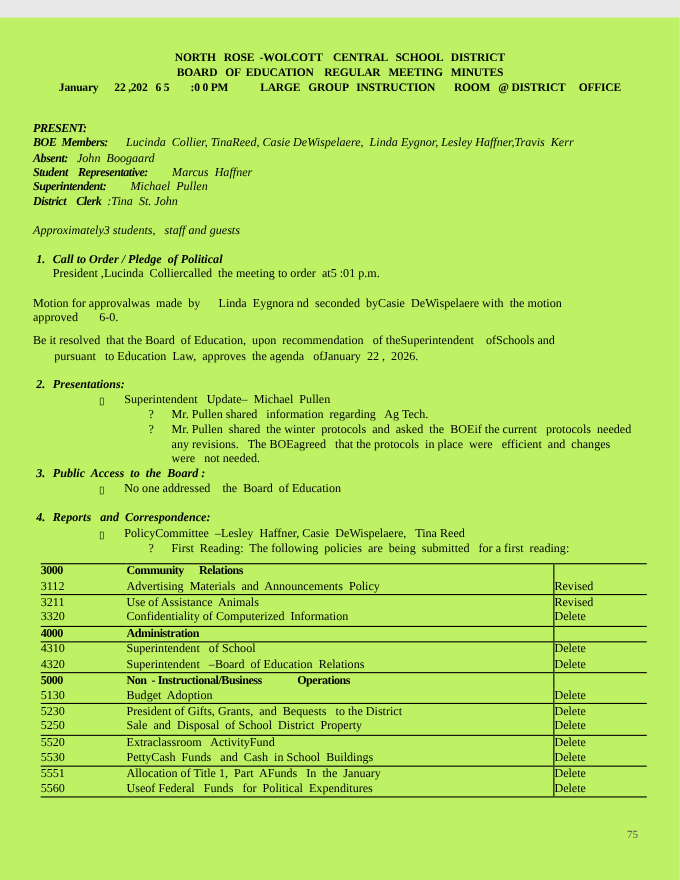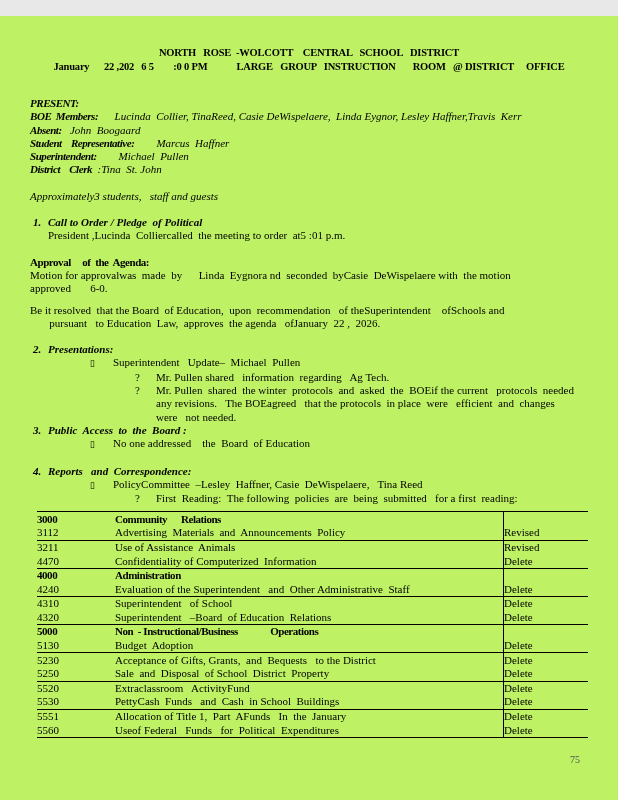--- a/index.html
+++ b/index.html
@@ -75,20 +75,21 @@
     color:#55505c;
   }
 </style>
 </head>
 <body>
 
 <div class="page">
 
   <div class="doc-header">
     <div class="pre">NORTH   ROSE  -WOLCOTT    CENTRAL   SCHOOL   DISTRICT</div>
+    <div class="pre">BOARD   OF  EDUCATION    REGULAR   MEETING   MINUTES</div>
     <div class="pre">January      22 ,202   6 5        :0 0 PM            LARGE   GROUP   INSTRUCTION       ROOM   @ DISTRICT     OFFICE</div>
   </div>
 
   <div class="content">
 
     <div class="attendance">
       <div class="cond">PRESENT:</div>
       <div class="att-row"><span class="cond">BOE  Members:</span><span class="pre">      Lucinda  Collier, TinaReed, Casie DeWispelaere,  Linda Eygnor, Lesley Haffner,Travis  Kerr</span></div>
       <div class="att-row"><span class="cond">Absent:</span><span class="pre">   John  Boogaard</span></div>
       <div class="att-row"><span class="cond">Student    Representative:</span><span class="pre">        Marcus  Haffner</span></div>
@@ -99,21 +100,20 @@
 
     <div>
       <div class="sec-heading">
         <span class="sec-num">1.</span>
         <span class="pre">Call to Order / Pledge  of Political</span>
       </div>
       <div class="sec-body pre">President ,Lucinda  Colliercalled  the meeting to order  at5 :01 p.m.</div>
     </div>
 
     <div class="approval">
-      <div class="cond pre">Approval     of  the  Agenda:</div>
       <div class="pre">Motion for approvalwas  made  by      Linda  Eygnora nd  seconded  byCasie  DeWispelaere with  the motion
 approved       6-0.</div>
     </div>
 
     <div class="resolution pre">Be it resolved  that the Board  of Education,  upon  recommendation   of theSuperintendent    ofSchools and
        pursuant   to Education  Law,  approves  the agenda   ofJanuary  22 ,  2026.</div>
 
     <div class="sec2">
       <div class="sec-heading">
         <span class="sec-num">2.</span>
@@ -174,34 +174,29 @@
       <td class="c-num">3112</td>
       <td class="c-title">Advertising  Materials  and  Announcements  Policy</td>
       <td class="c-status">Revised</td>
     </tr>
         <tr class="grp-top">
       <td class="c-num">3211</td>
       <td class="c-title">Use of Assistance  Animals</td>
       <td class="c-status">Revised</td>
     </tr>
         <tr>
-      <td class="c-num">4470</td>
+      <td class="c-num">3320</td>
       <td class="c-title">Confidentiality of Computerized  Information</td>
       <td class="c-status">Delete</td>
     </tr>
         <tr class="grp-head grp-top">
       <td class="c-num">4000</td>
       <td class="c-title">Administration</td>
       <td class="c-status"></td>
     </tr>
-        <tr>
-      <td class="c-num">4240</td>
-      <td class="c-title">Evaluation of the Superintendent   and  Other Administrative  Staff</td>
-      <td class="c-status">Delete</td>
-    </tr>
         <tr class="grp-top">
       <td class="c-num">4310</td>
       <td class="c-title">Superintendent   of School</td>
       <td class="c-status">Delete</td>
     </tr>
         <tr>
       <td class="c-num">4320</td>
       <td class="c-title">Superintendent   –Board  of Education  Relations</td>
       <td class="c-status">Delete</td>
     </tr>
@@ -210,21 +205,21 @@
       <td class="c-title">Non  - Instructional/Business              Operations</td>
       <td class="c-status"></td>
     </tr>
         <tr>
       <td class="c-num">5130</td>
       <td class="c-title">Budget  Adoption</td>
       <td class="c-status">Delete</td>
     </tr>
         <tr class="grp-top">
       <td class="c-num">5230</td>
-      <td class="c-title">Acceptance of Gifts, Grants,  and  Bequests   to the District</td>
+      <td class="c-title">President of Gifts, Grants,  and  Bequests   to the District</td>
       <td class="c-status">Delete</td>
     </tr>
         <tr>
       <td class="c-num">5250</td>
       <td class="c-title">Sale  and  Disposal  of School  District  Property</td>
       <td class="c-status">Delete</td>
     </tr>
         <tr class="grp-top">
       <td class="c-num">5520</td>
       <td class="c-title">Extraclassroom   ActivityFund</td>

